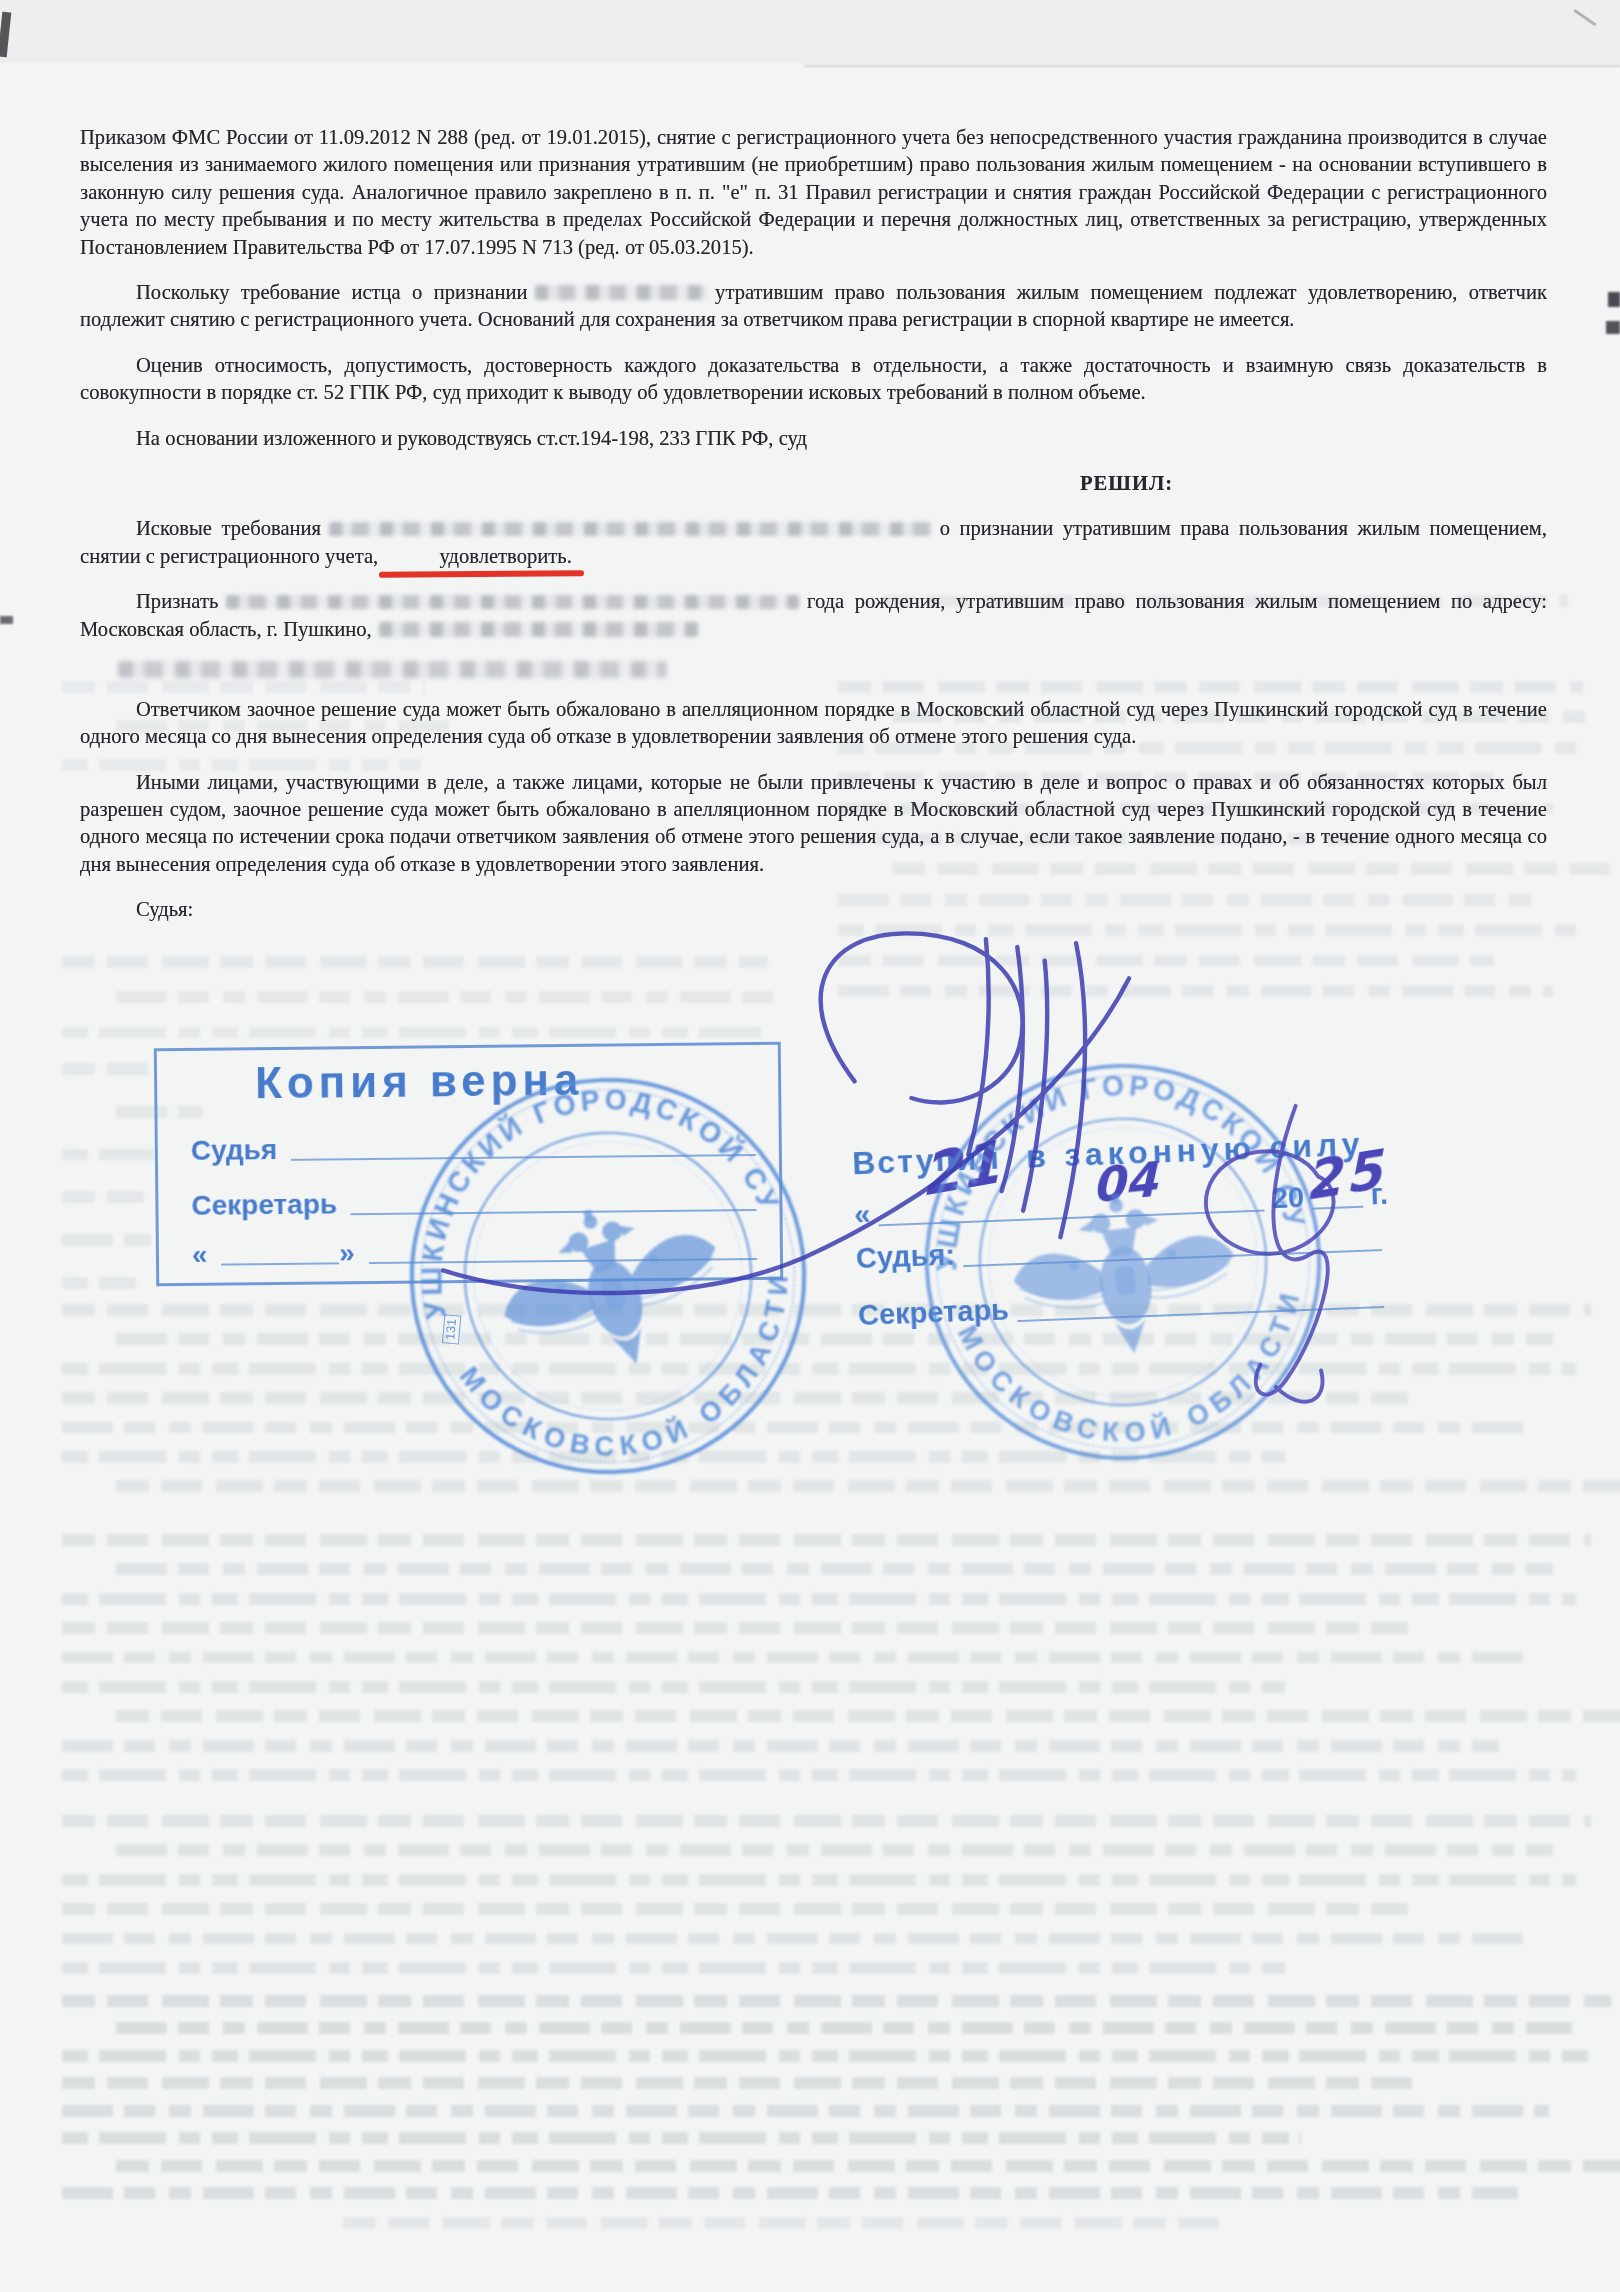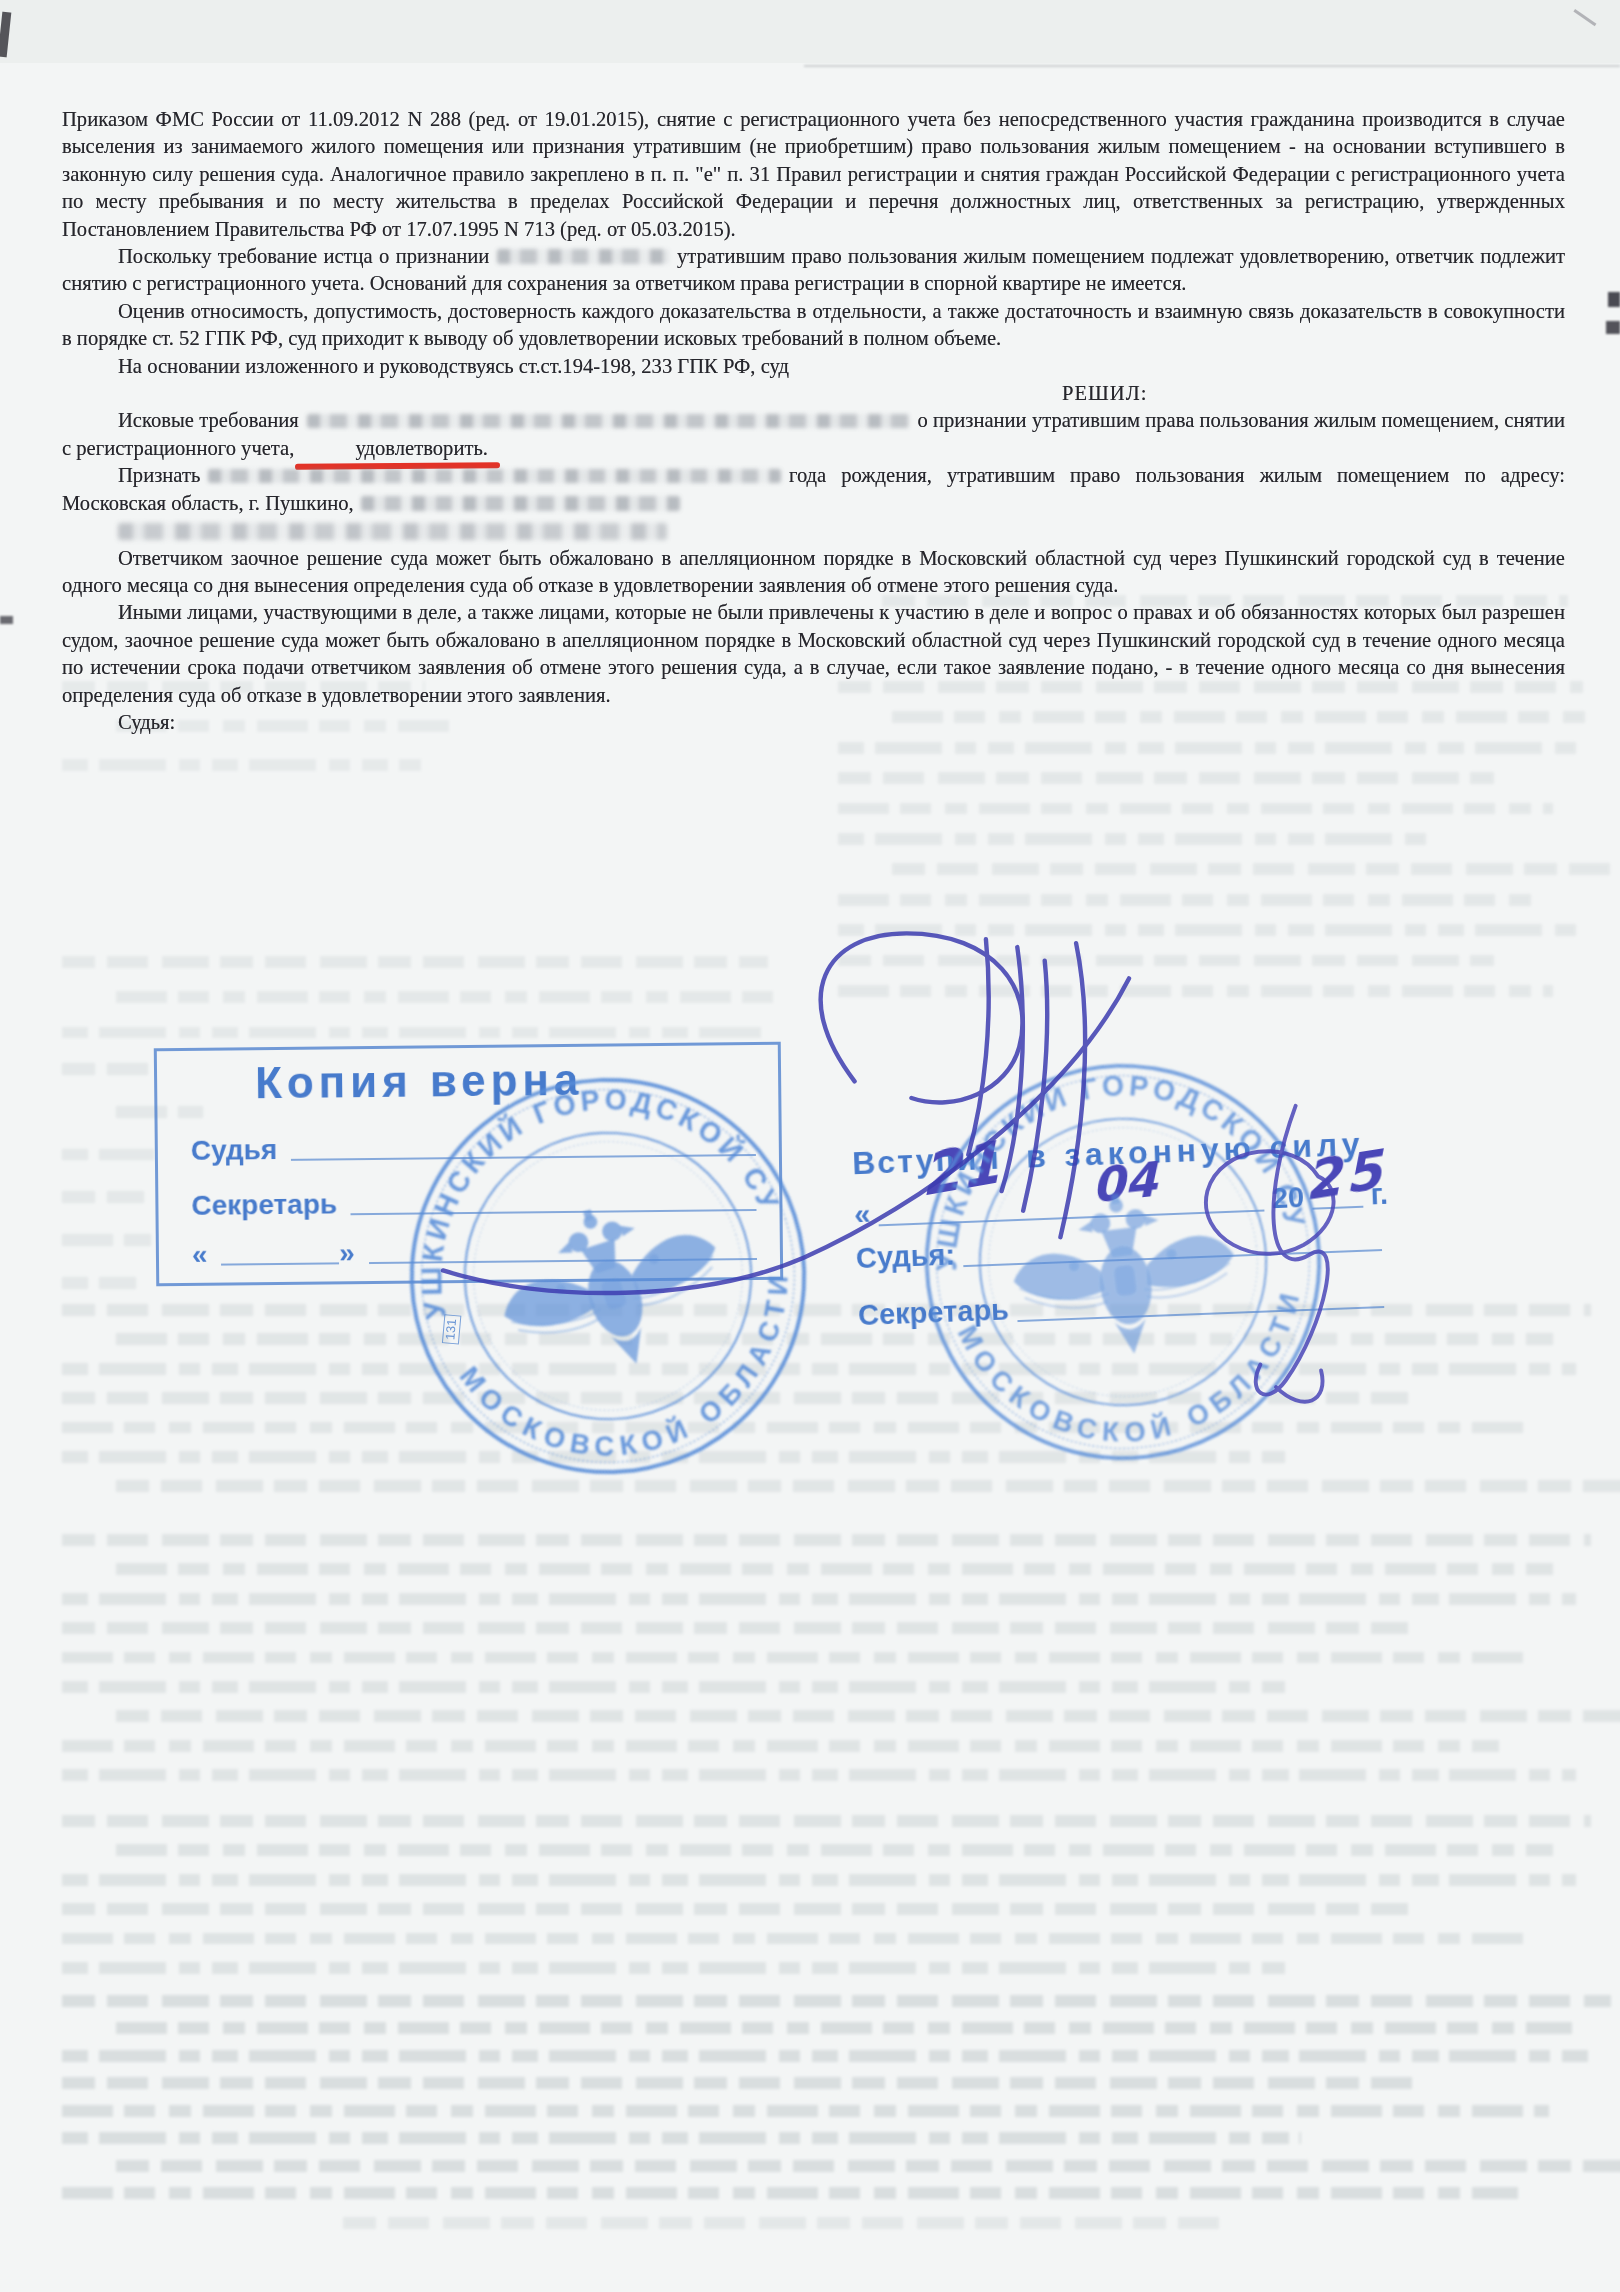--- a/index.html
+++ b/index.html
@@ -5,23 +5,23 @@
   html,body{margin:0;padding:0;background:#e9ebea;}
   .page{position:relative;width:1620px;height:2293px;background:#f3f5f5;overflow:hidden;
         font-family:"Liberation Serif",serif;}
   .top-band{position:absolute;left:0;top:0;width:100%;height:63px;background:#ecEeed;background:#ecefee;}
   .edge-line{position:absolute;left:804px;top:65px;width:816px;height:2px;background:rgba(160,165,168,.45);filter:blur(1px);}
 
   
   .doc-text{position:absolute;left:62px;top:106px;width:1503px;color:#26262c;
             font-size:20.6px;line-height:27.4px;text-align:justify;
             text-shadow:0 0 0.6px rgba(38,38,44,.55);}
-  .doc-text p{margin:0;text-indent:56px;}
+  .doc-text p{margin:18px;text-indent:56px;}
   .doc-text p.noindent{text-indent:0;}
-  .reshil{font-weight:normal;text-indent:0 !important;padding-left:1000px;letter-spacing:1px;}
+  .reshil{font-weight:bold;text-indent:0 !important;padding-left:1000px;letter-spacing:1px;}
 
   .redact{display:inline-block;height:14.7px;border-radius:2.9px;vertical-align:baseline;margin:0 7.8px -1px 7.8px;
           background:repeating-linear-gradient(90deg,rgba(116,122,133,.55) 0 12.7px,rgba(150,156,166,.2) 12.7px 23.5px,rgba(116,122,133,.45) 23.5px 40px,rgba(150,156,166,.12) 40px 51px);
           filter:blur(2.2px);opacity:.85;}
   .w175{width:172px}.w615{width:603px}.w585{width:573px}.w325{width:319px}.w425{width:417px}
   .line-smudge{width:549px;height:16.7px;margin:5.9px 0 4.9px 56px;border-radius:2.9px;
           background:repeating-linear-gradient(90deg,rgba(116,122,133,.5) 0 14.7px,rgba(150,156,166,.18) 14.7px 26.5px,rgba(116,122,133,.42) 26.5px 45px,rgba(150,156,166,.1) 45px 57px);
           filter:blur(2.4px);opacity:.8;}
   .u-red{display:inline-block;position:relative;}
   .u-red::after{content:"";position:absolute;left:-4.9px;right:-11.8px;bottom:-6.9px;height:5.9px;

